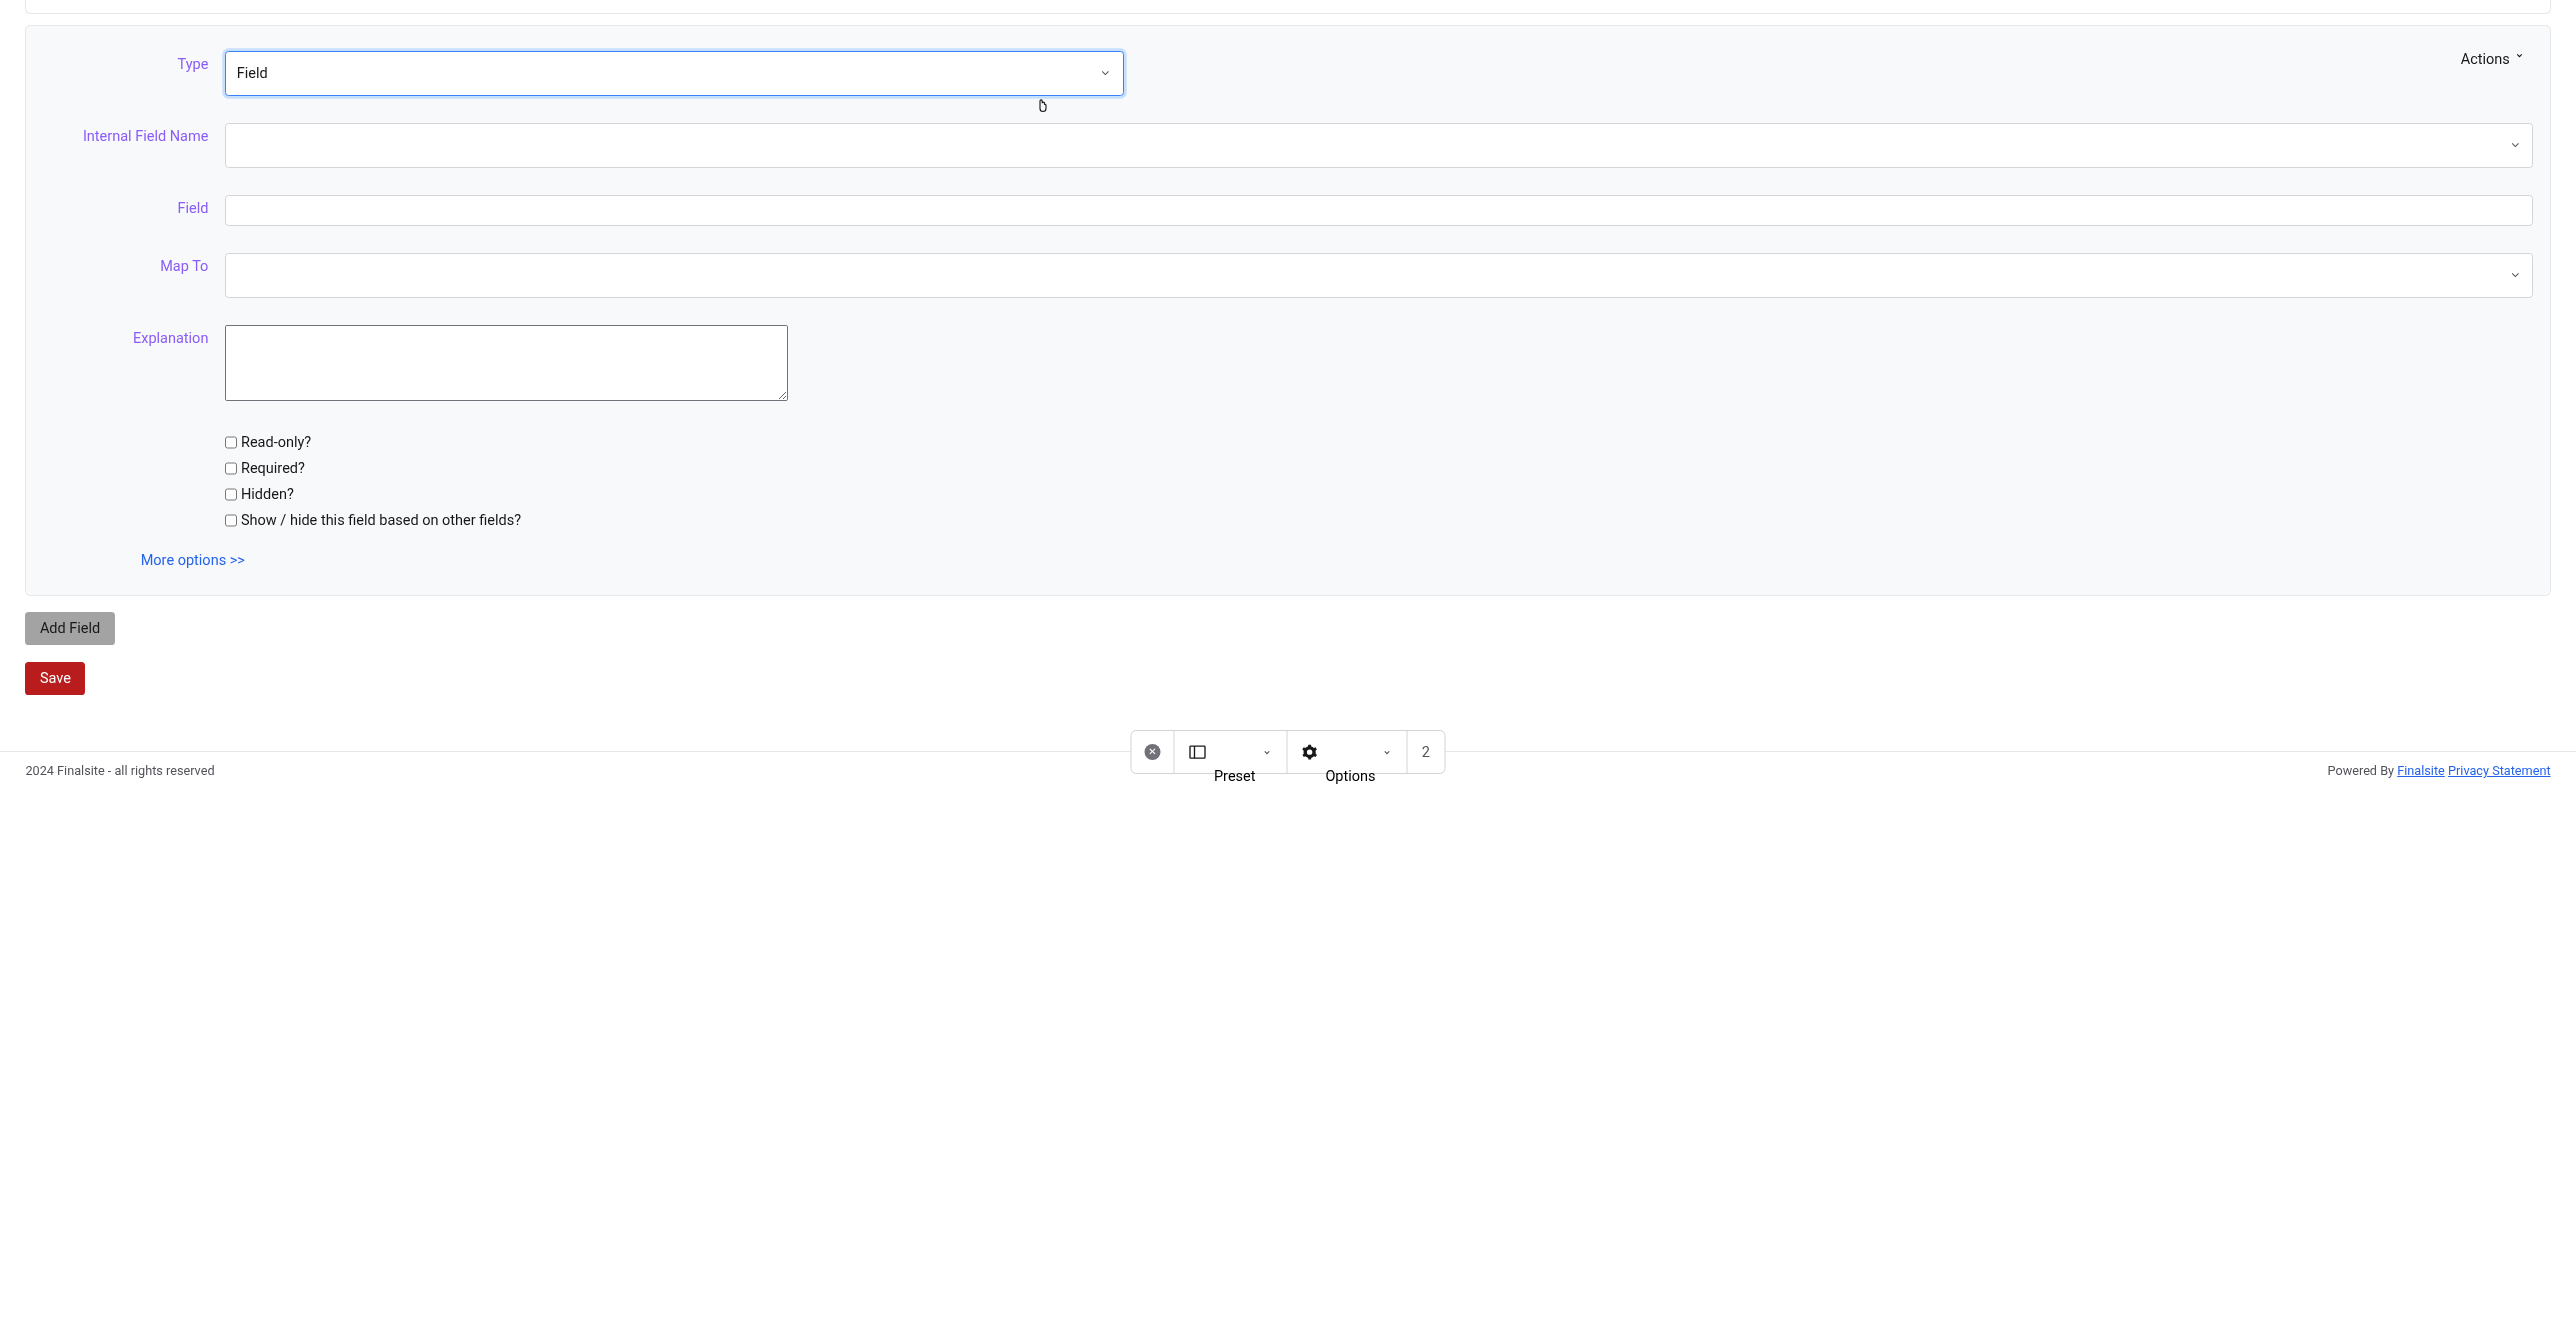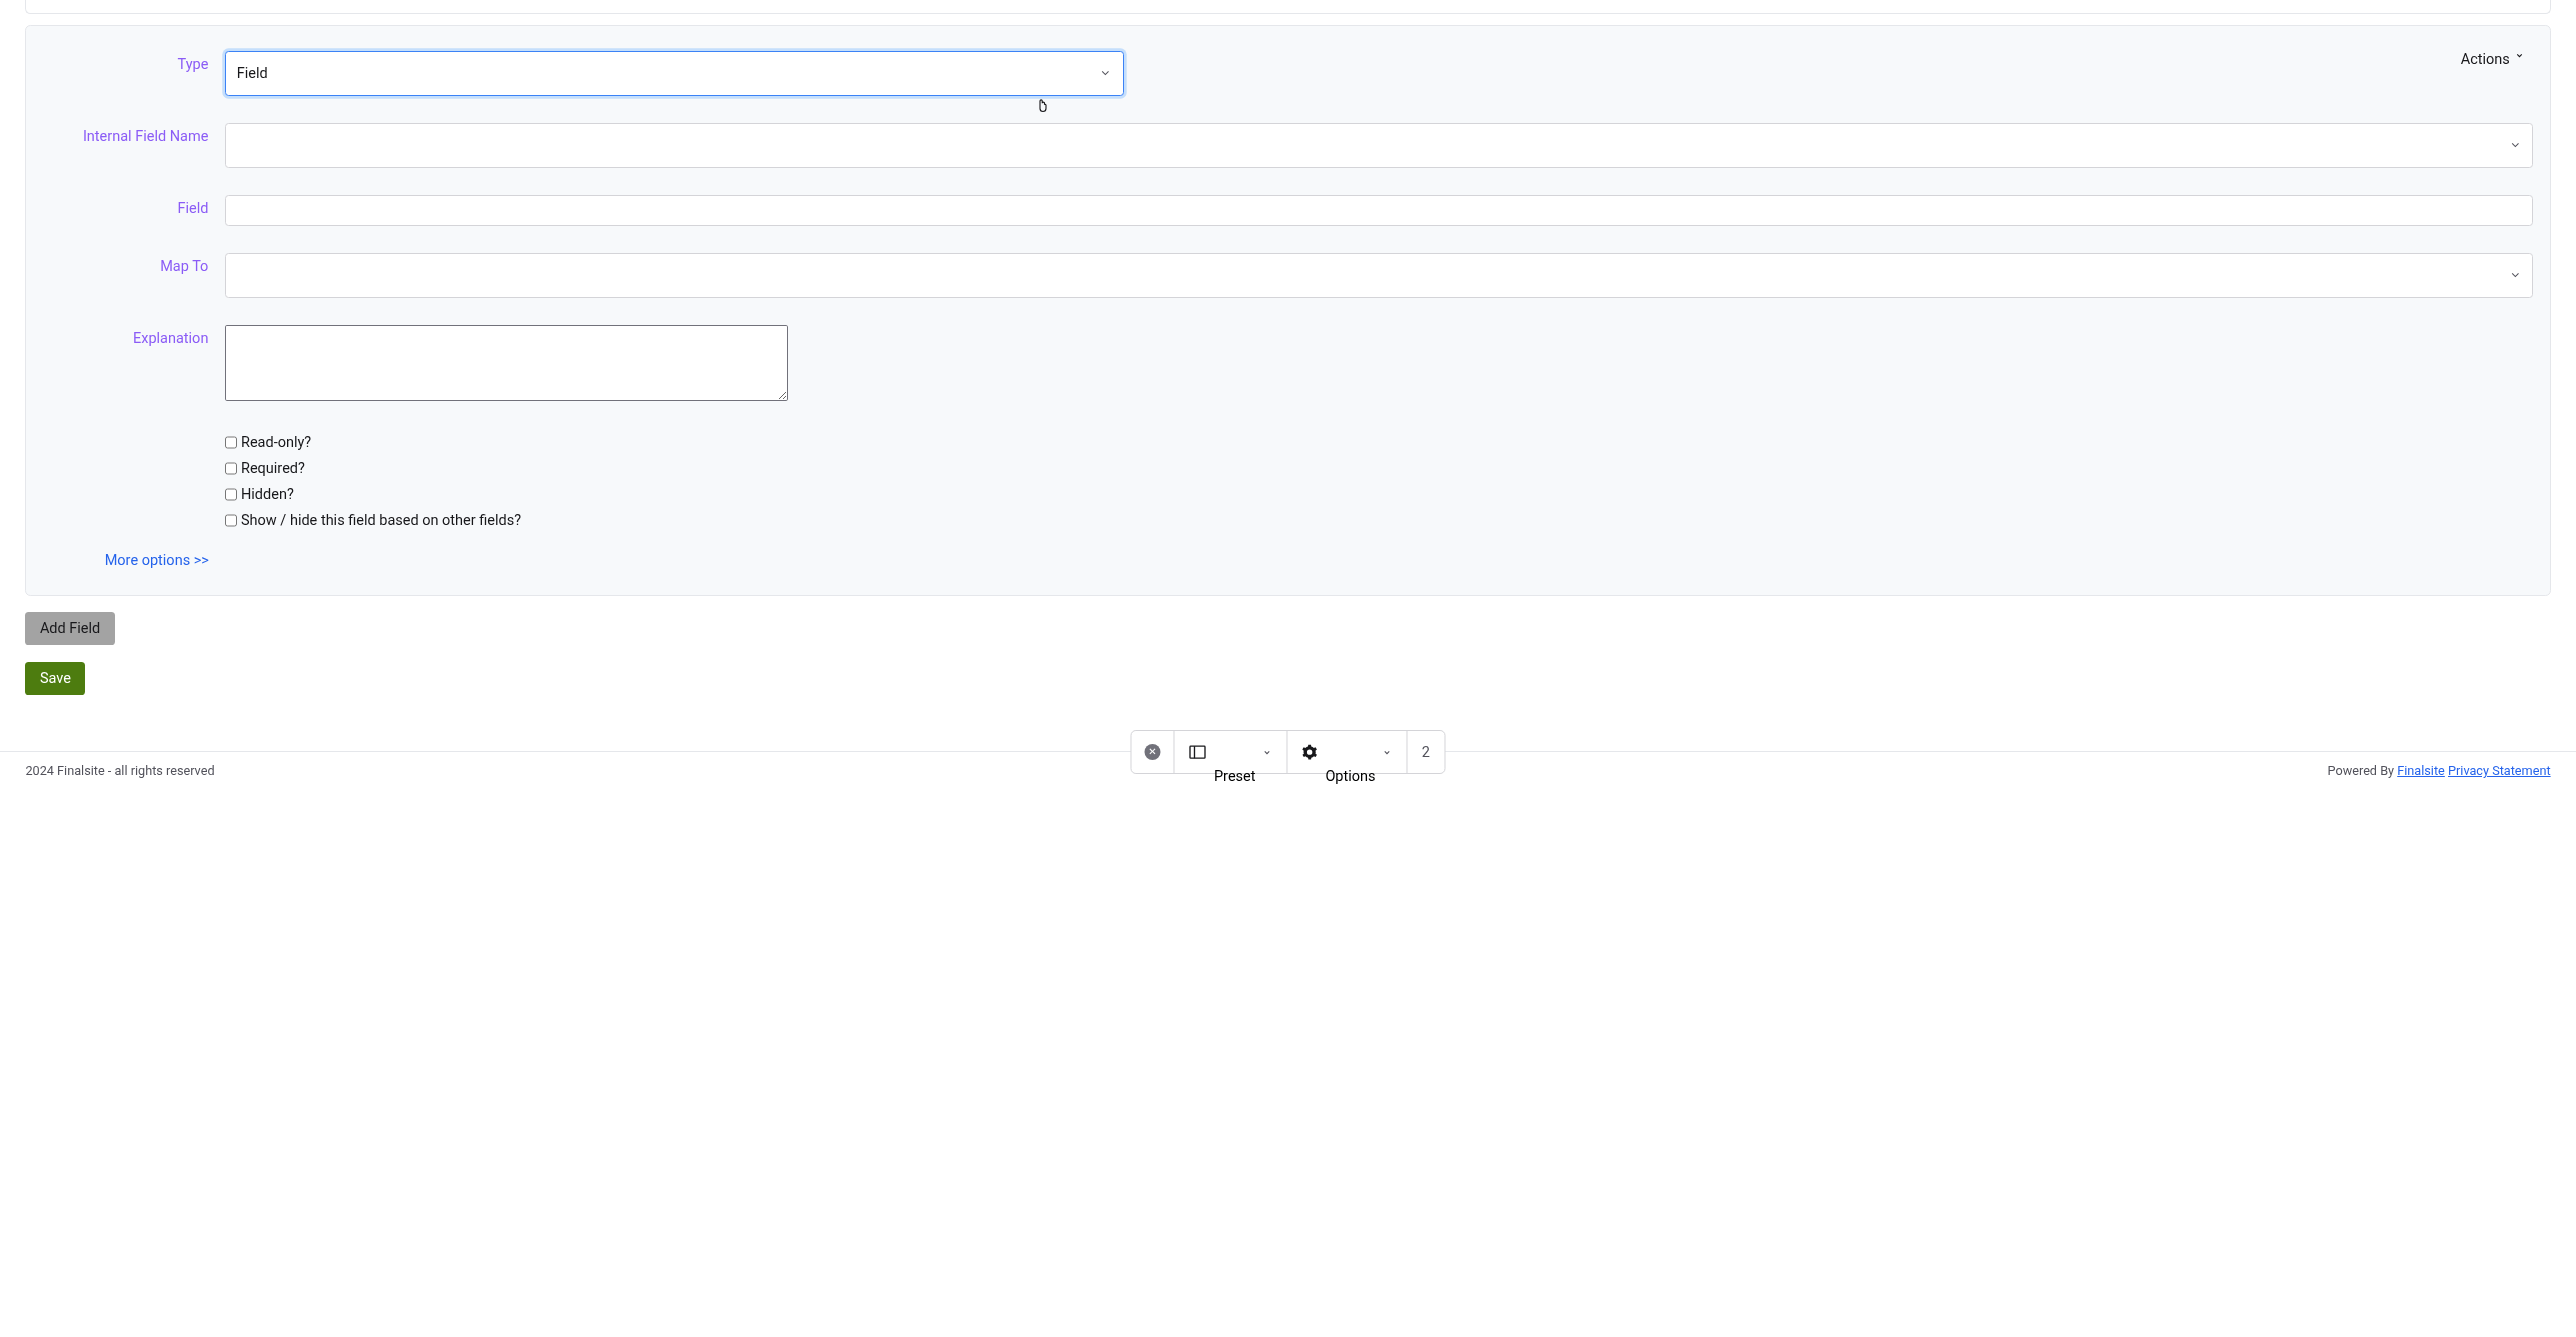--- a/index.html
+++ b/index.html
@@ -168,21 +168,21 @@
     .checkbox-item label {
       color: #18181b;
       font-size: 14.5px;
       cursor: pointer;
     }
 
     .more-options-link {
       color: #2563eb;
       font-size: 14.5px;
       cursor: pointer;
-      margin-left: 62px;
+      margin-left: 98px;
       margin-top: 16.3px;
       display: inline-block;
     }
 
     .button-row {
       margin: 0 25.4px;
       display: flex;
       flex-direction: column;
       align-items: flex-start;
       gap: 16.3px;
@@ -196,21 +196,21 @@
       border: none;
       font-family: inherit;
     }
 
     .btn-secondary {
       background: #a3a3a3;
       color: #18181b;
     }
 
     .btn-primary {
-      background: #4d7c0f;
+      background: #b91c1c;
       color: #ffffff;
     }
 
     .footer {
       margin-top: 56px;
       border-top: 0.9px solid #e5e7eb;
       padding: 11px 25.4px;
       display: flex;
       justify-content: space-between;
       align-items: center;

